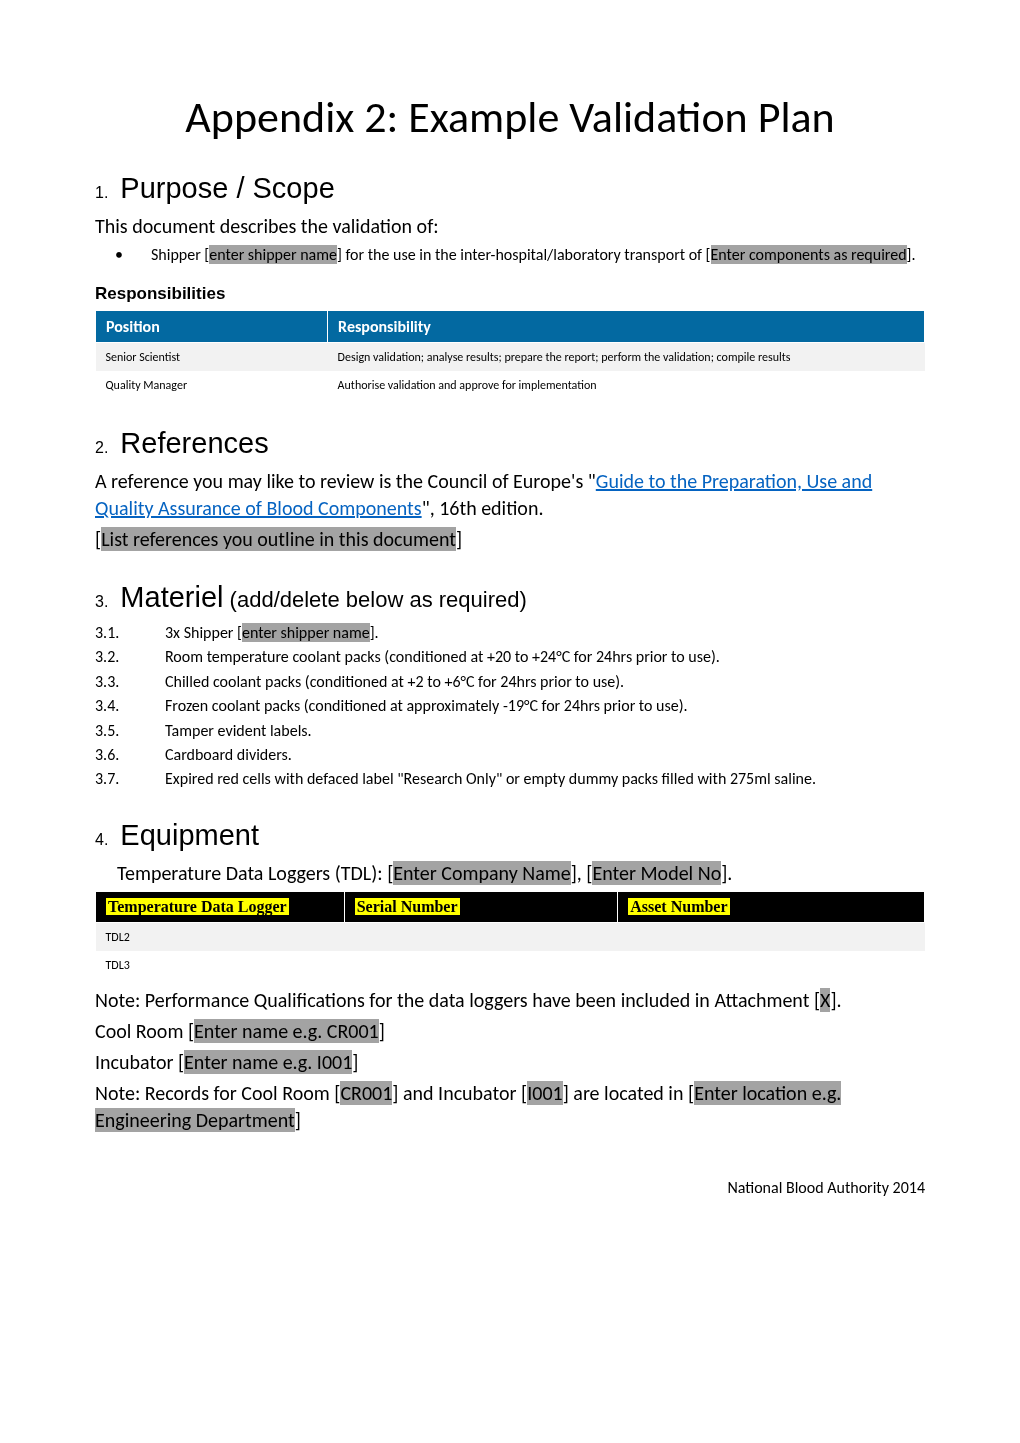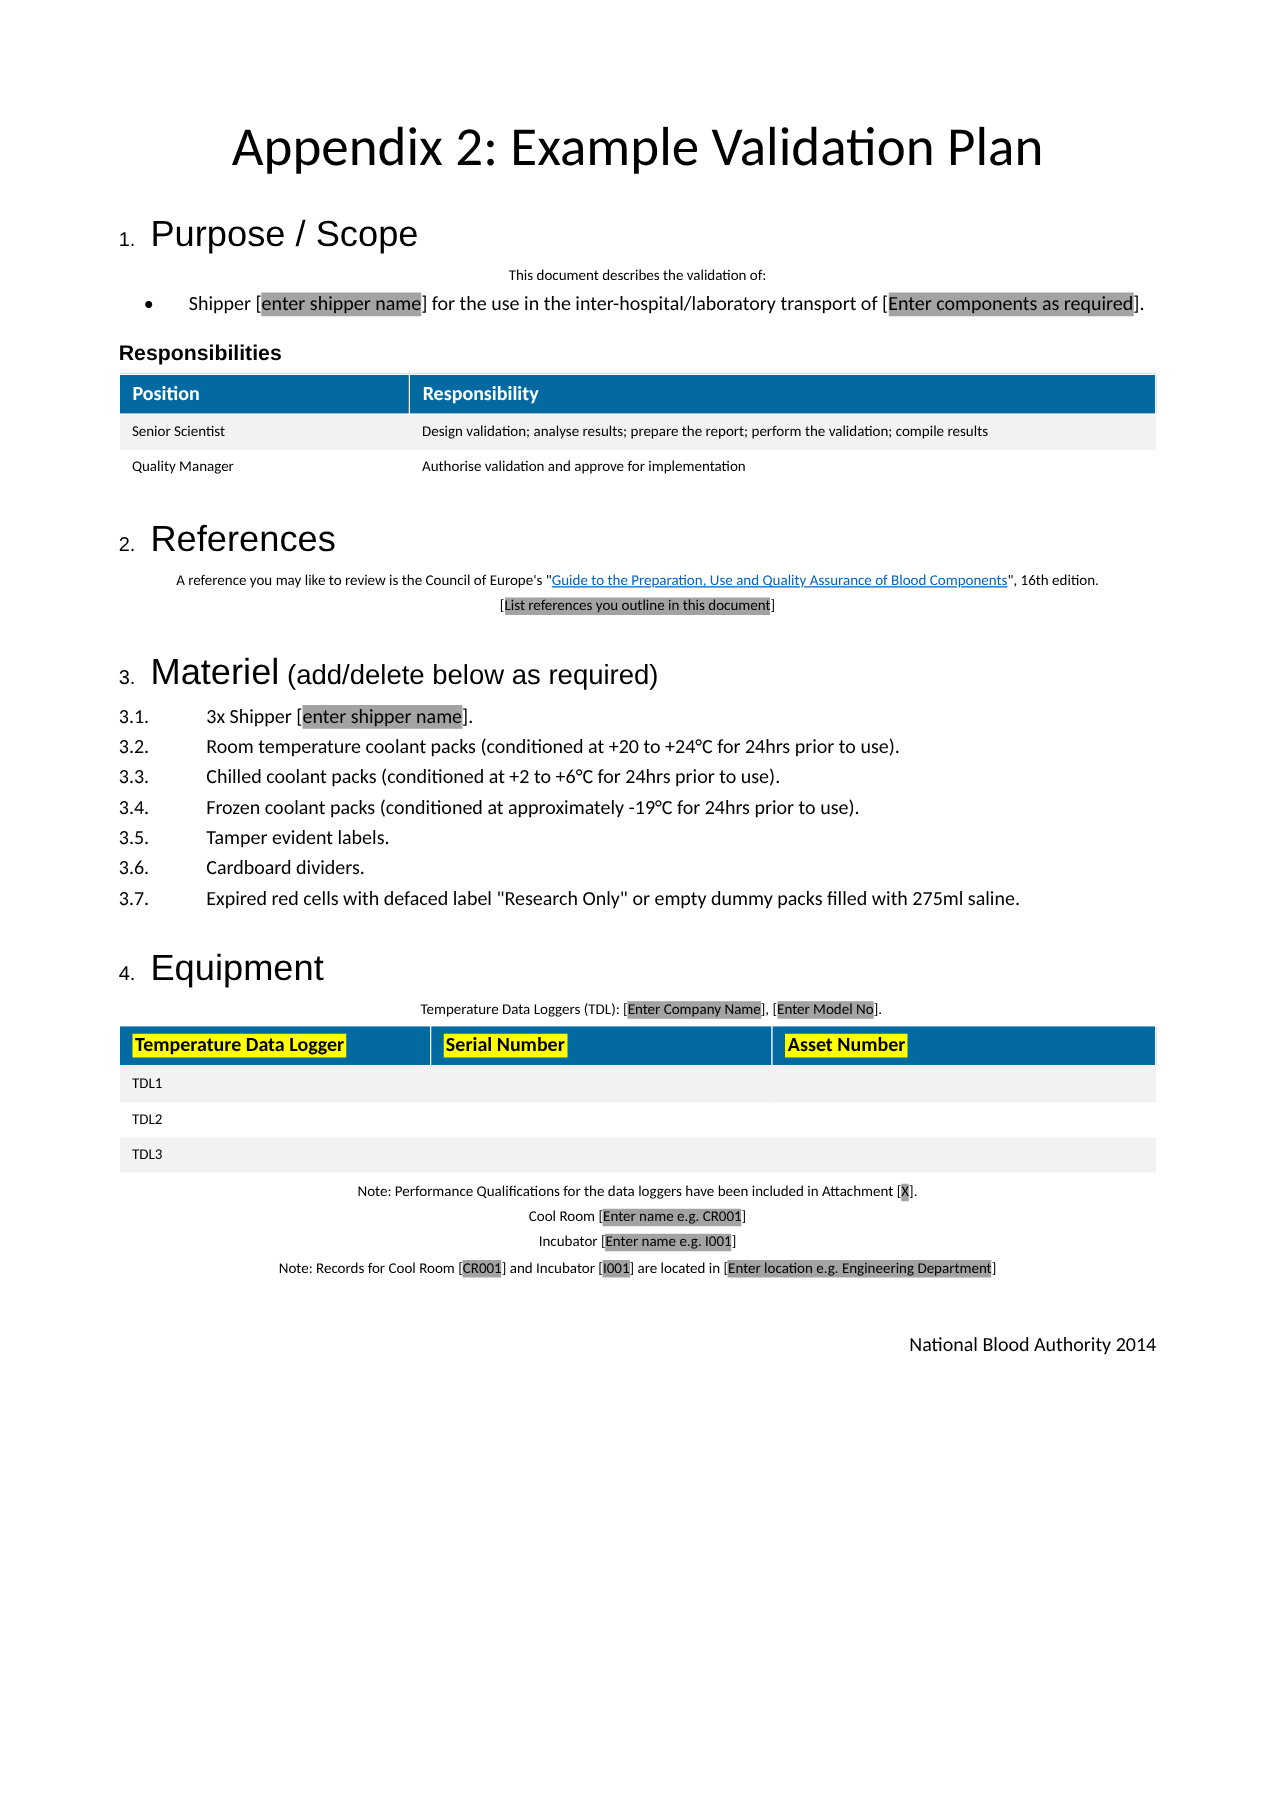--- a/index.html
+++ b/index.html
@@ -29,24 +29,23 @@
     h2 .num {
       font-size: 16px;
       vertical-align: baseline;
       margin-right: 12px;
     }
     h2 .sub {
       font-size: 22px;
       font-weight: 400;
     }
     .body-text {
-      font-size: 12px;
+      font-size: 20px;
       line-height: 1.35;
       margin-bottom: 4px;
-      text-align: center;
     }
     .bullet-line {
       display: flex;
       margin-left: 20px;
       margin-bottom: 4px;
     }
     .bullet-dot {
       font-size: 16px;
       margin-right: 28px;
       line-height: 1.35;
@@ -86,21 +85,22 @@
     }
     td {
       font-size: 12px;
       padding: 6px 10px;
       vertical-align: top;
       line-height: 1.35;
     }
     tr:nth-child(even) td { background: #f2f2f2; }
     tr:nth-child(odd) td { background: #fff; }
     .th-highlight th {
-      background: #0369a1;
+      background: #000000;
+      font-family: Liberation Serif, serif;
     }
     .th-highlight th span {
       background: #ffff00;
       color: #000;
       padding: 0 2px;
     }
     .numbered-item {
       font-size: 16px;
       line-height: 1.4;
       margin-bottom: 2px;
@@ -183,25 +183,20 @@
   <span>Temperature Data Loggers (TDL): [</span><span class="placeholder">Enter Company Name</span><span>], [</span><span class="placeholder">Enter Model No</span><span>].</span>
 </p>
 <table class="th-highlight">
   <tbody>
       <tr>
     <th class="eqcol1"><span>Temperature Data Logger</span></th>
     <th class="eqcol2"><span>Serial Number</span></th>
     <th><span>Asset Number</span></th>
   </tr>
   <tr>
-    <td>TDL1</td>
-    <td></td>
-    <td></td>
-  </tr>
-  <tr>
     <td>TDL2</td>
     <td></td>
     <td></td>
   </tr>
   <tr>
     <td>TDL3</td>
     <td></td>
     <td></td>
   </tr>
 </tbody>

